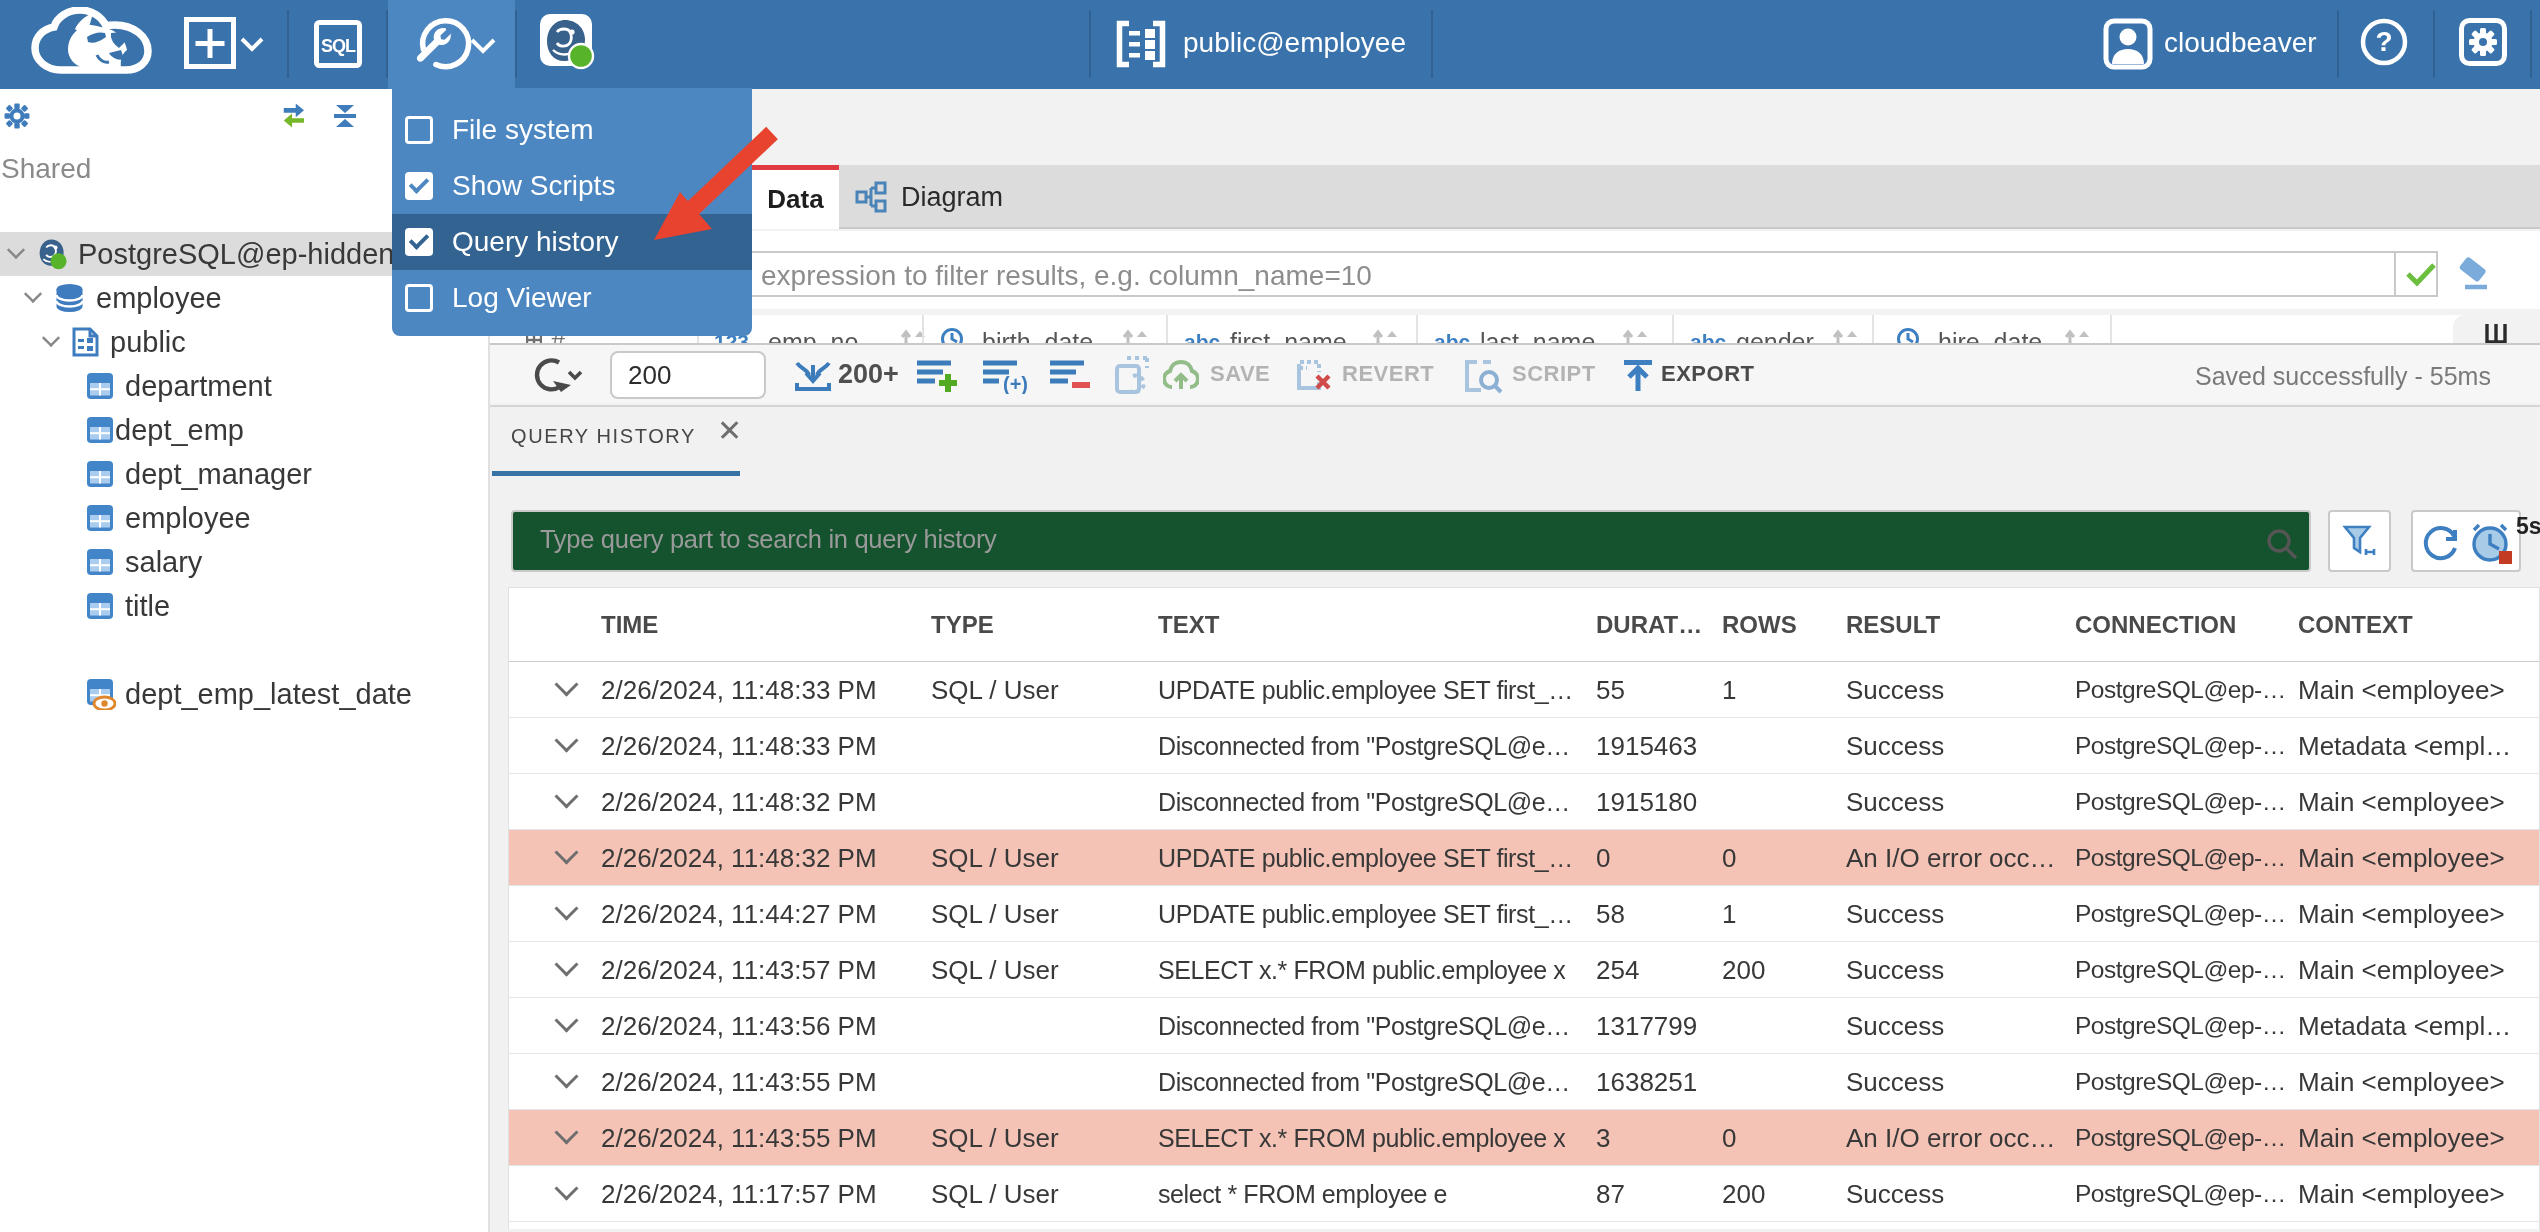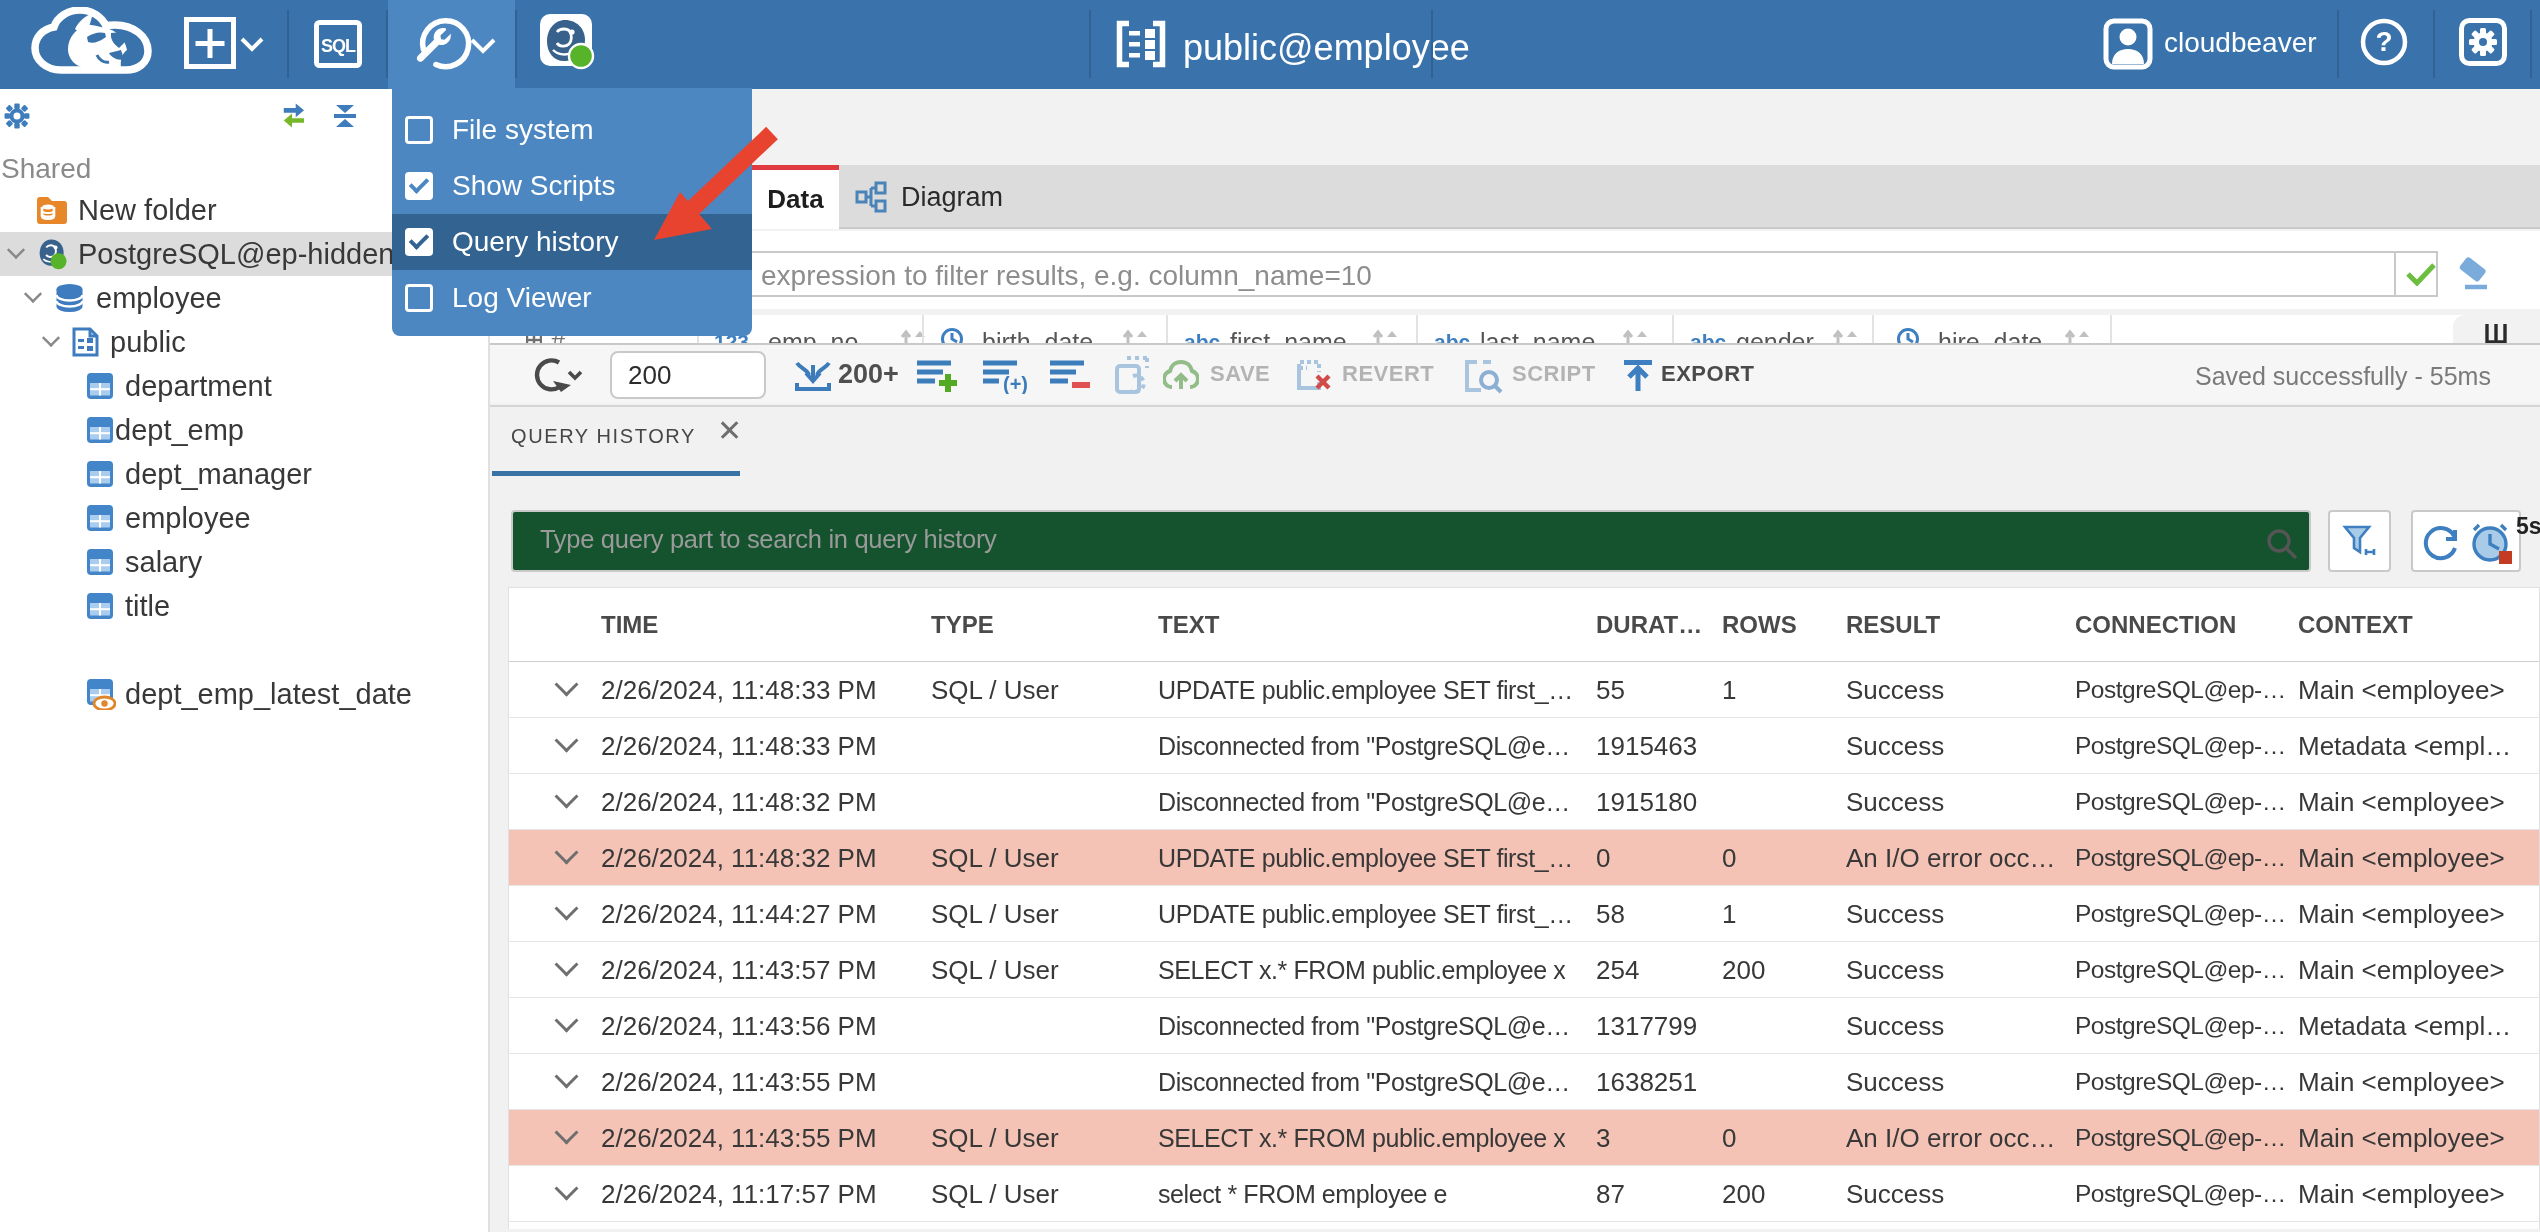--- a/index.html
+++ b/index.html
@@ -119,21 +119,21 @@
   <svg class="abs" style="left:1116px;top:20px" width="50" height="48" viewBox="0 0 50 48">
     <path d="M13 3.5 L3.5 3.5 L3.5 44.5 L13 44.5" fill="none" stroke="#fff" stroke-width="5.5"></path>
     <path d="M37 3.5 L46.5 3.5 L46.5 44.5 L37 44.5" fill="none" stroke="#fff" stroke-width="5.5"></path>
     <rect x="13" y="11" width="11" height="4.5" fill="#fff"></rect>
     <rect x="29" y="9" width="10" height="9" fill="#fff"></rect>
     <rect x="13" y="22" width="11" height="4.5" fill="#fff"></rect>
     <rect x="29" y="20" width="10" height="9" fill="#fff"></rect>
     <rect x="13" y="33" width="11" height="4.5" fill="#fff"></rect>
     <rect x="29" y="31" width="10" height="9" fill="#fff"></rect>
   </svg>
-  <div class="abs" style="left:1183px;top:27px;font-size:36px;color:#fff">public@employee</div>
+  <div class="abs" style="left:1183px;top:27px;font-size:28px;color:#fff">public@employee</div>
   <div class="tsep" style="left:1431px"></div>
 
   <svg class="abs" style="left:2103px;top:18px" width="50" height="52" viewBox="0 0 50 52">
     <rect x="3" y="3" width="44" height="46" rx="8" fill="none" stroke="#fff" stroke-width="5"></rect>
     <circle cx="25" cy="19" r="8.5" fill="#fff"></circle>
     <path d="M9 46 c0 -10 7 -15 16 -15 c9 0 16 5 16 15 z" fill="#fff"></path>
   </svg>
   <div class="abs" style="left:2164px;top:27px;font-size:28px;color:#fff">cloudbeaver</div>
   <div class="tsep" style="left:2337px"></div>
   <svg class="abs" style="left:2360px;top:18px" width="48" height="48" viewBox="0 0 48 48">
@@ -180,29 +180,20 @@
     <path d="M2 6.5 h13 v-5 l9 7.5 l-9 7.5 v-5 h-13 z" fill="#3e7cbb" transform="scale(0.92) translate(1,-1)"></path>
     <path d="M24 19.5 h-13 v-5 l-9 7.5 l9 7.5 v-5 h13 z" fill="#76b82a" transform="scale(0.92) translate(1,-3)"></path>
   </svg>
   <svg class="abs" style="left:332px;top:14px" width="26" height="26" viewBox="0 0 26 26">
     <path d="M4 2 h18 l-9 8 z" fill="#3e7cbb"></path>
     <rect x="2" y="11" width="22" height="4" fill="#3e7cbb"></rect>
     <path d="M4 24 h18 l-9 -8 z" fill="#3e7cbb"></path>
   </svg>
   <div class="abs" style="left:1px;top:64px;font-size:28px;color:#8a8a8a">Shared</div>
 
-  <div class="treerow" style="top:99px">
-    <svg style="margin-left:36px" width="32" height="28" viewBox="0 0 32 28">
-      <path d="M1 4 a3 3 0 0 1 3 -3 h8 l4 4 h12 a3 3 0 0 1 3 3 v17 a3 3 0 0 1 -3 3 h-24 a3 3 0 0 1 -3 -3 z" fill="#e8872a"></path>
-      <ellipse cx="12" cy="11" rx="6" ry="2.6" fill="#fff"></ellipse>
-      <path d="M6 11 v9 a6 2.6 0 0 0 12 0 v-9" fill="none" stroke="#fff" stroke-width="2.6"></path>
-      <path d="M6 14.5 a6 2.6 0 0 0 12 0 M6 18 a6 2.6 0 0 0 12 0" fill="none" stroke="#fff" stroke-width="2"></path>
-    </svg>
-    <span style="margin-left:10px">New folder</span>
-  </div>
 
   <div class="treerow trsel" style="top:143px">
     <span class="chev" style="margin-left:8px"></span>
     <svg style="margin-left:12px" width="32" height="34" viewBox="0 0 44 46">
       <path d="M21 3 C31 3 38 11 38 21 C38 31 31 38 22 39 C12 40 5 32 5 22 C5 11 12 3 21 3 z" fill="#38618c"></path>
       <path d="M14 14 c3 -4 10 -4 12 0 c2 3 2 8 -1 11 c-3 3 -9 3 -11 -1" fill="none" stroke="#fff" stroke-width="2.6"></path>
       <circle cx="27" cy="14" r="2.6" fill="#fff"></circle>
       <path d="M10 30 c4 4 12 5 17 2" fill="none" stroke="#fff" stroke-width="2.2"></path>
       <circle cx="31" cy="33" r="11" fill="#57b32a"></circle>
     </svg>

